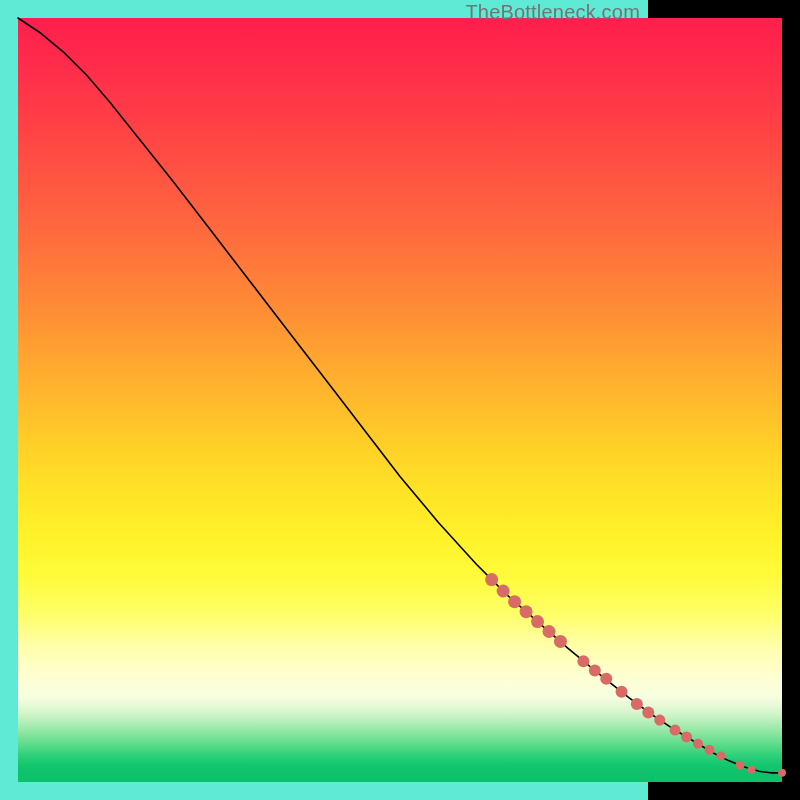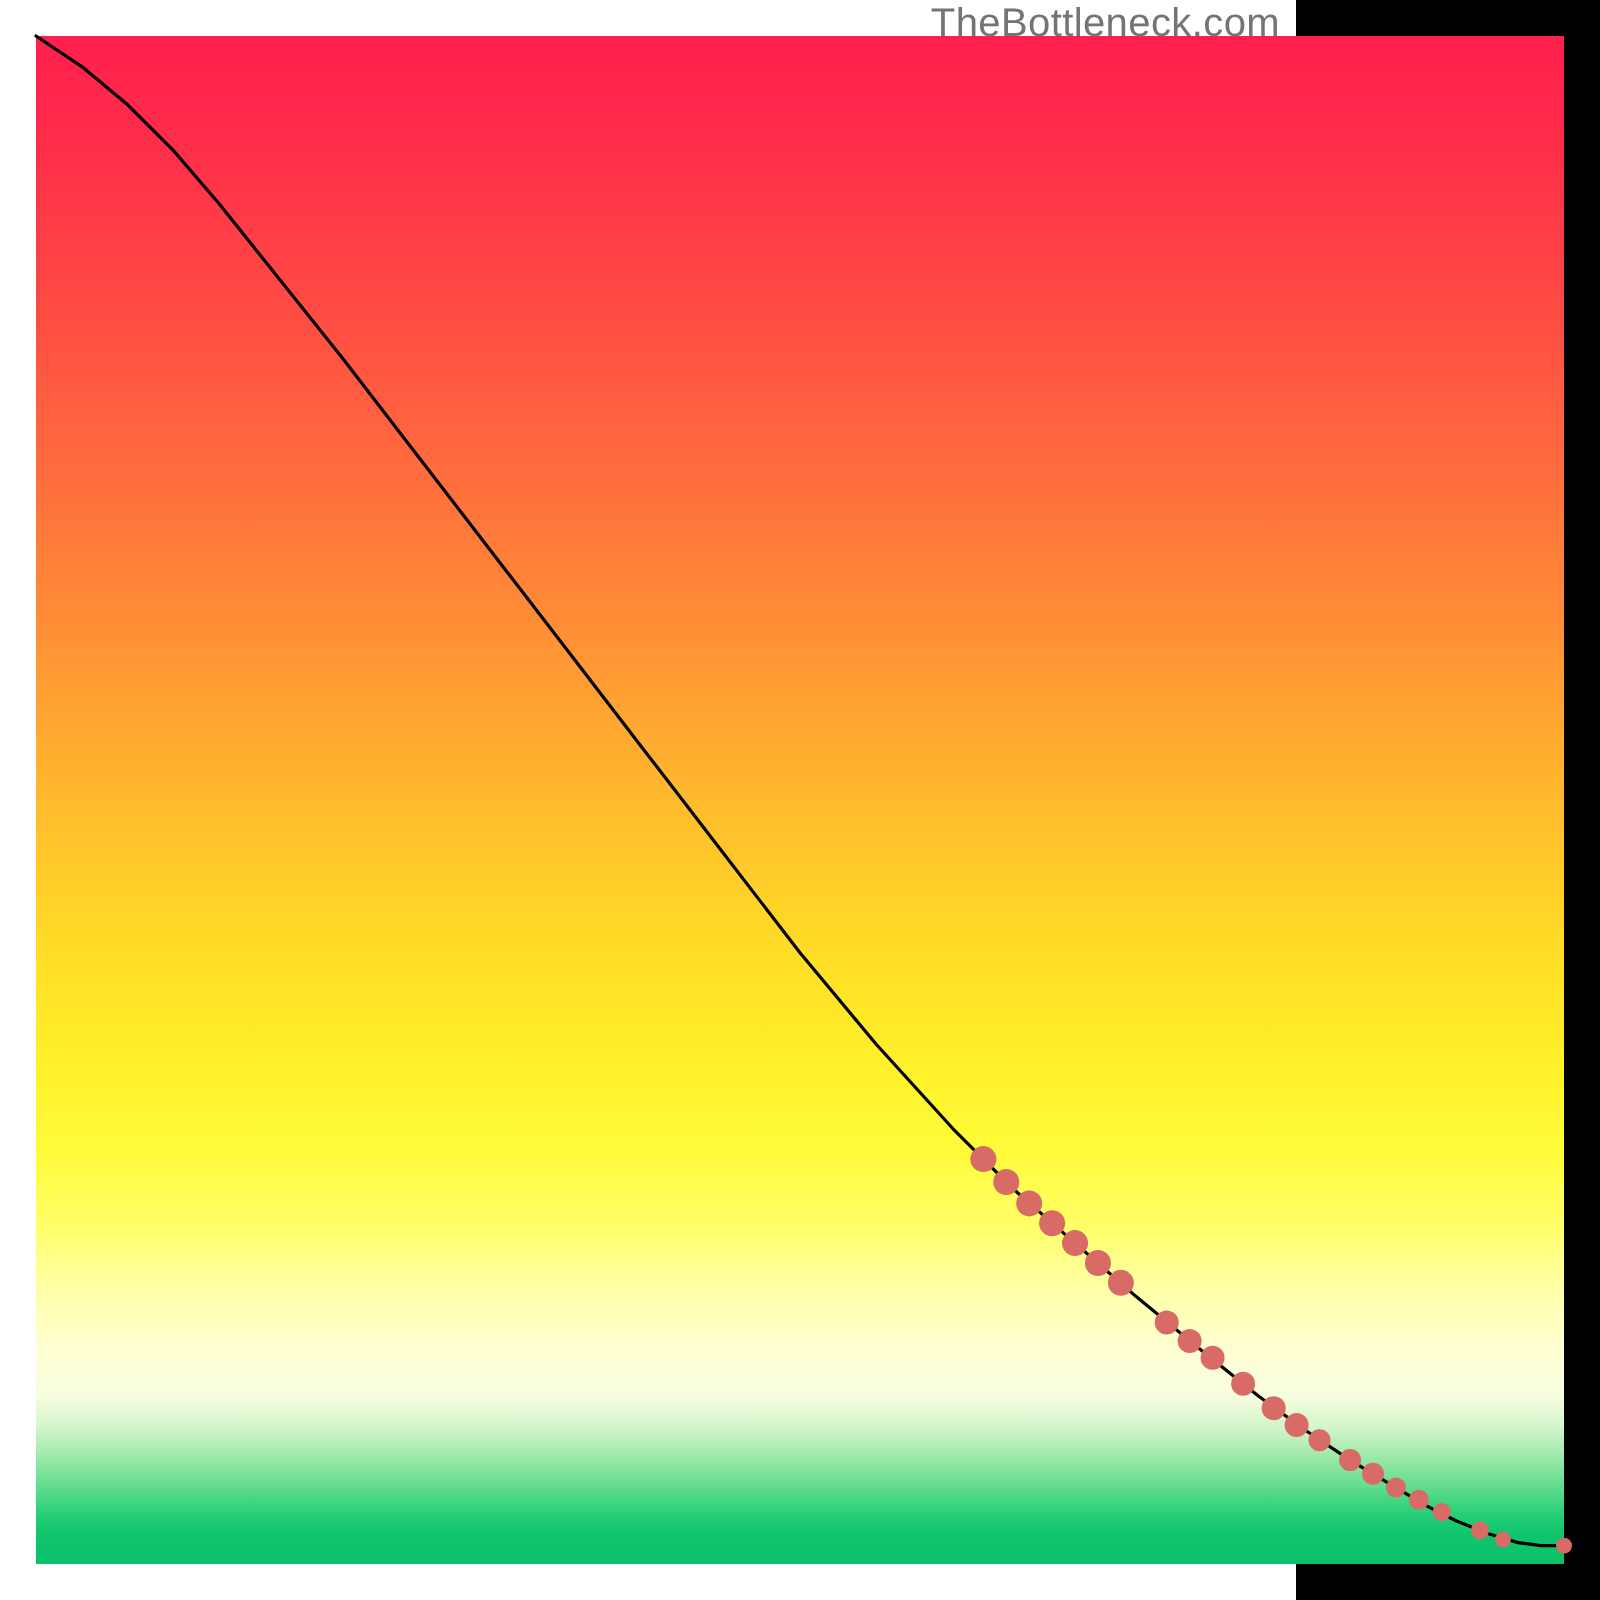--- a/index.html
+++ b/index.html
@@ -8,21 +8,21 @@
     width: 800px;
     height: 800px;
     overflow: hidden;
     background: #000;
     font-family: Arial, Helvetica, sans-serif;
   }
   .stage {
     position: relative;
     width: 648px;
     height: 800px;
-    background: #ffffff;
+    background: #5eead4;
   }
   .plot {
     position: absolute;
     left: 18px;
     top: 18px;
     width: 764px;
     height: 764px;
     
     background: linear-gradient(to bottom,
       #ff1f4d 0%,

